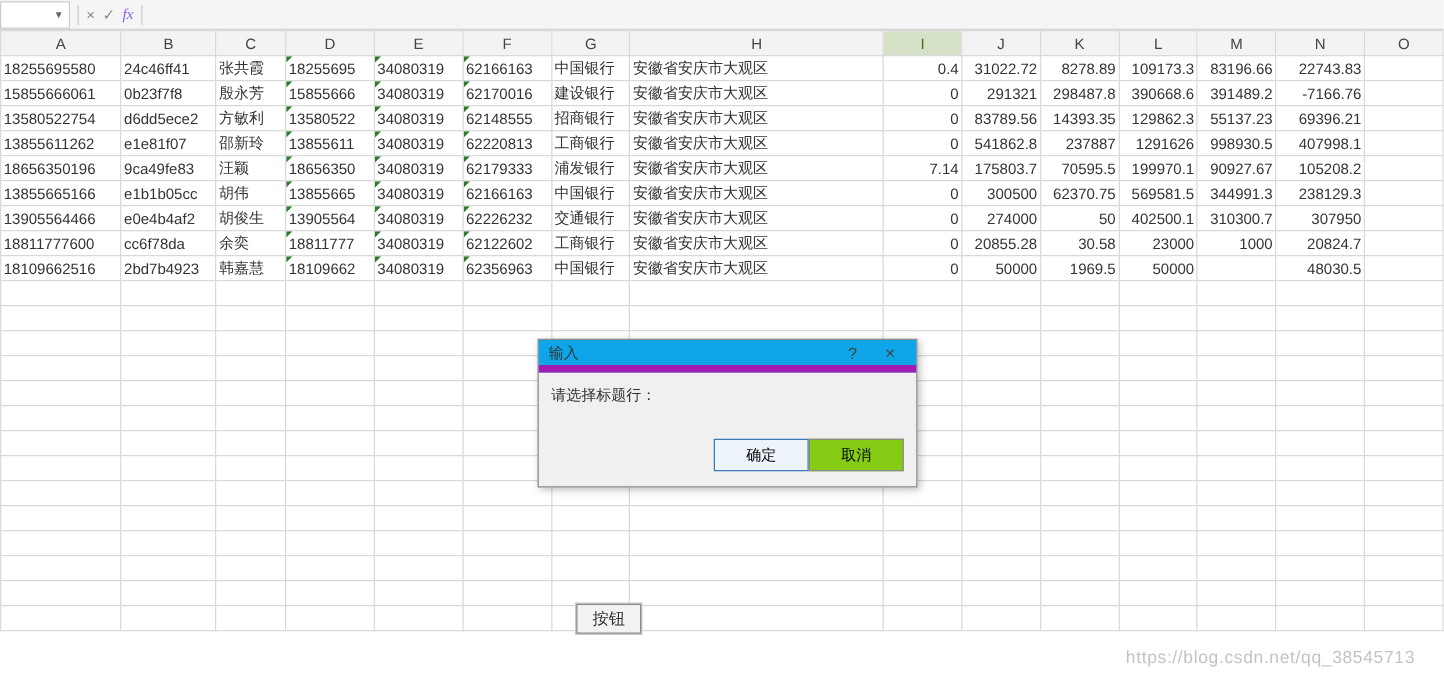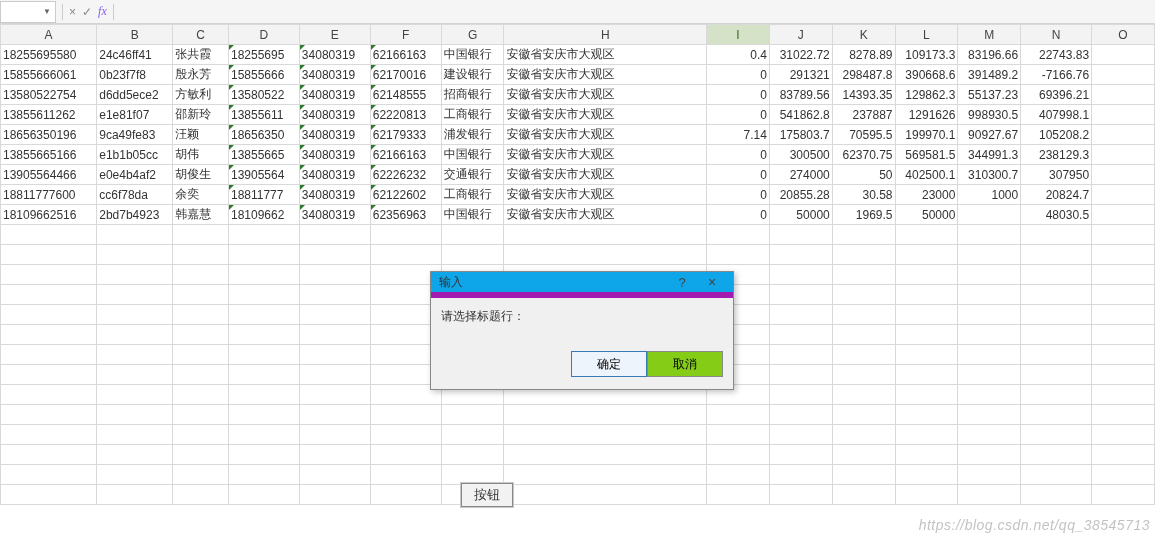--- a/index.html
+++ b/index.html
@@ -138,25 +138,24 @@
   background: #84cc16;
   font-size: 12px;
 }
 .dialog .btn-row button.primary {
   border: 1px solid #3a79b7;
   background: #eef4fb;
 }
 
 .watermark {
   position: absolute;
-  right: 5px;
+  right: 23px;
   bottom: 6px;
   font-size: 14px;
   color: rgba(120,120,120,0.45);
-  font-style: italic;
   letter-spacing: 0.5px;
   pointer-events: none;
   margin-left: 19px;
 }
 
 
 .cA{width:95px}.cB{width:75px}.cC{width:55px}.cD{width:70px}.cE{width:70px}
 .cF{width:70px}.cG{width:62px}.cH{width:200px}.cI{width:62px}.cJ{width:62px}
 .cK{width:62px}.cL{width:62px}.cM{width:62px}.cN{width:70px}.cO{width:62px}
 </style>

